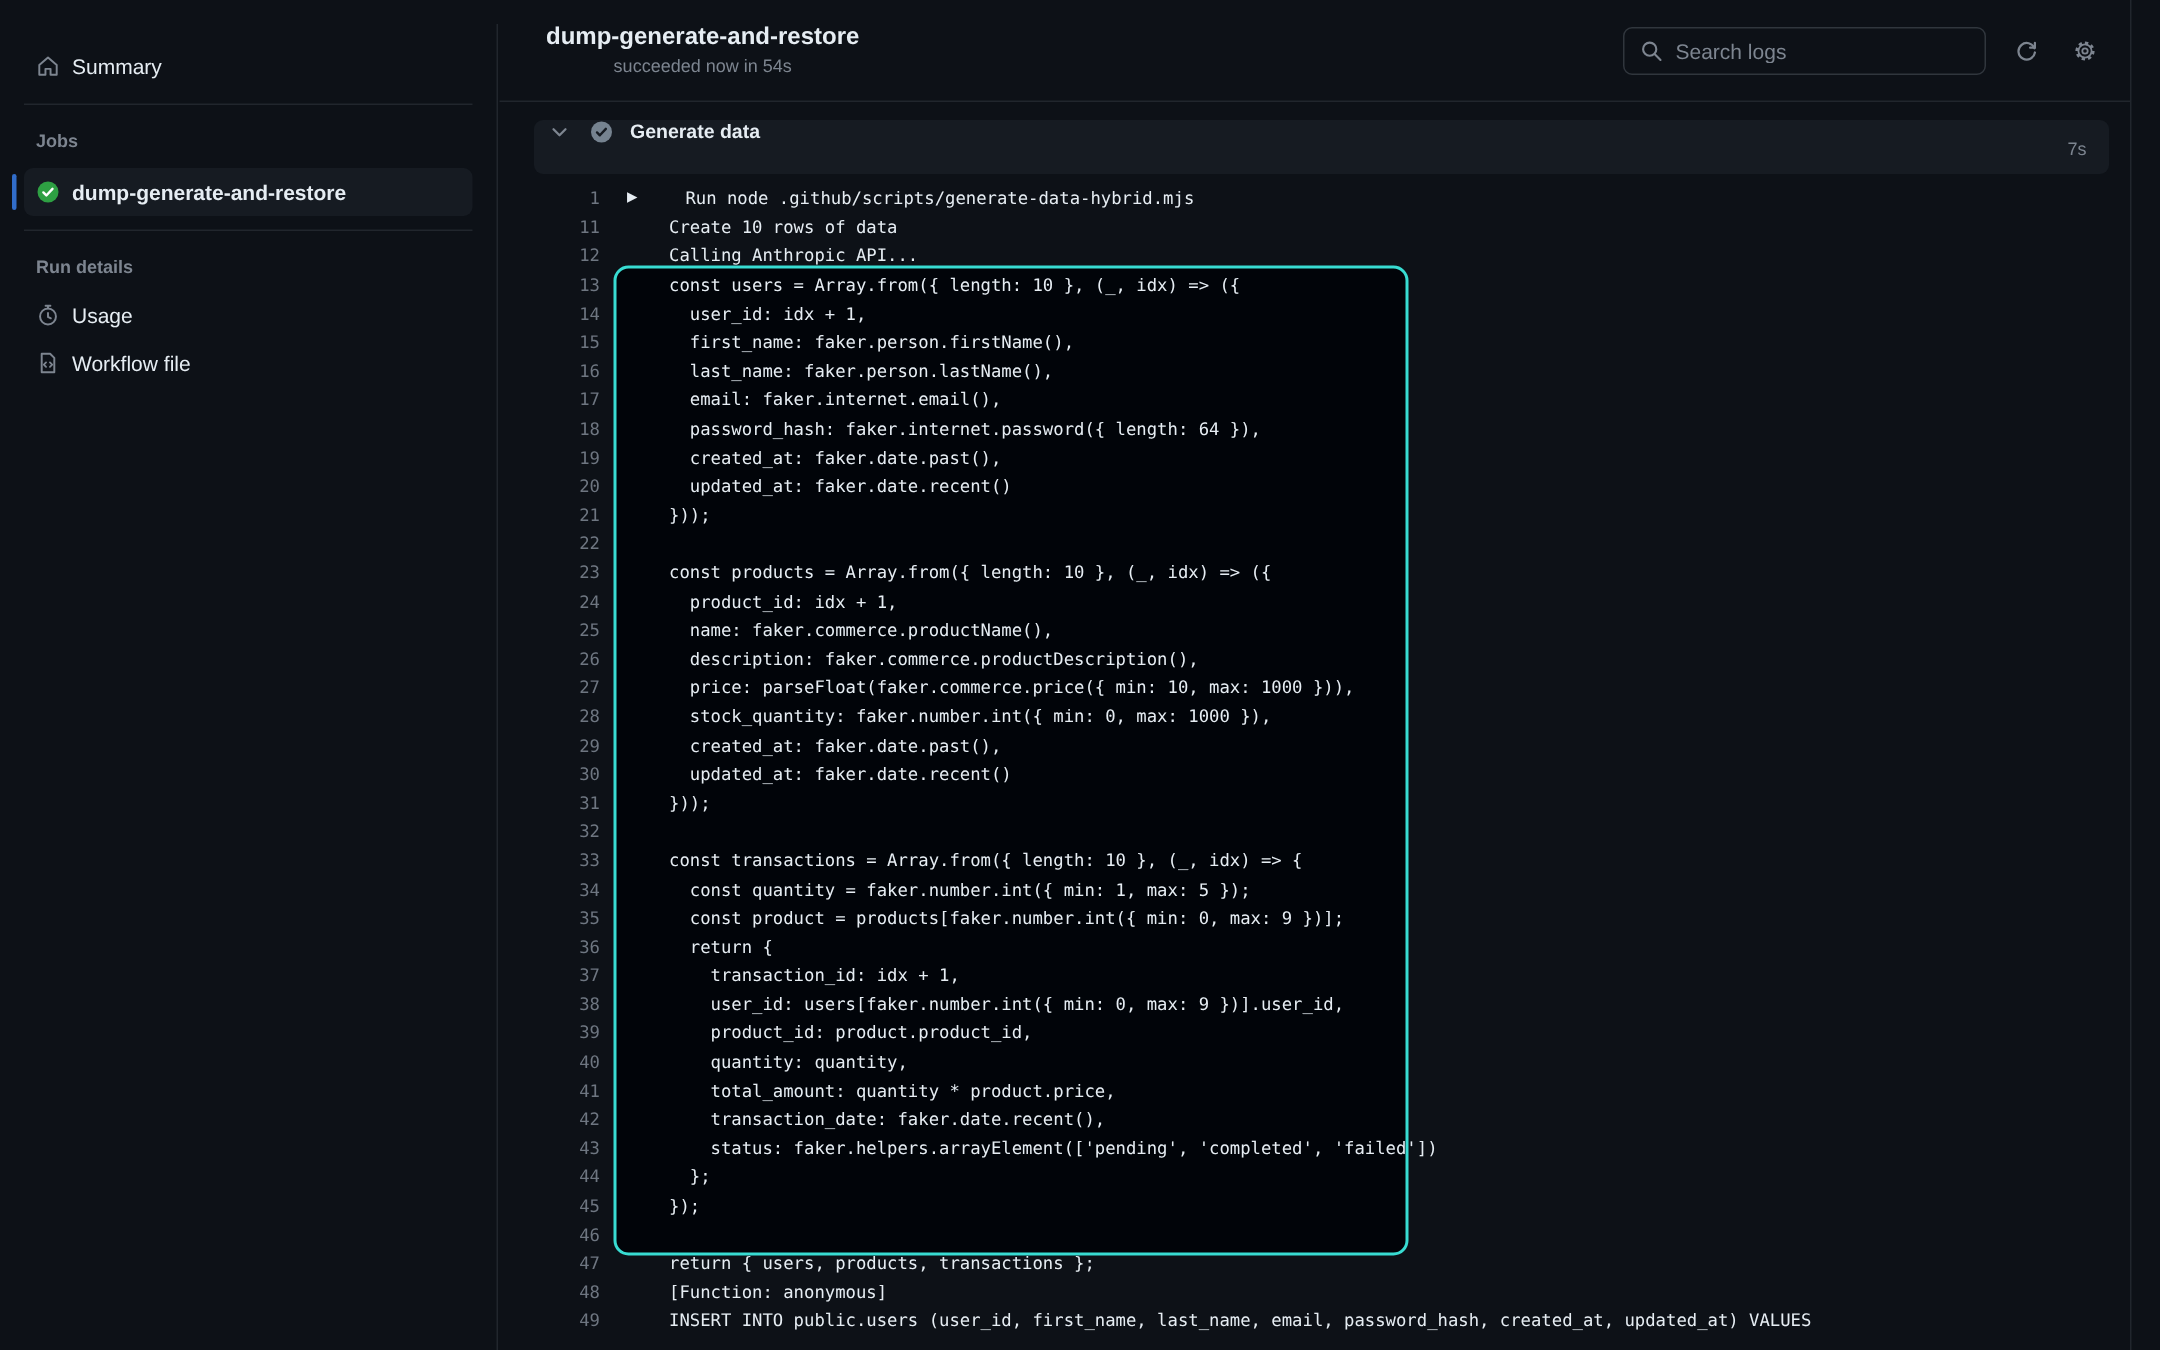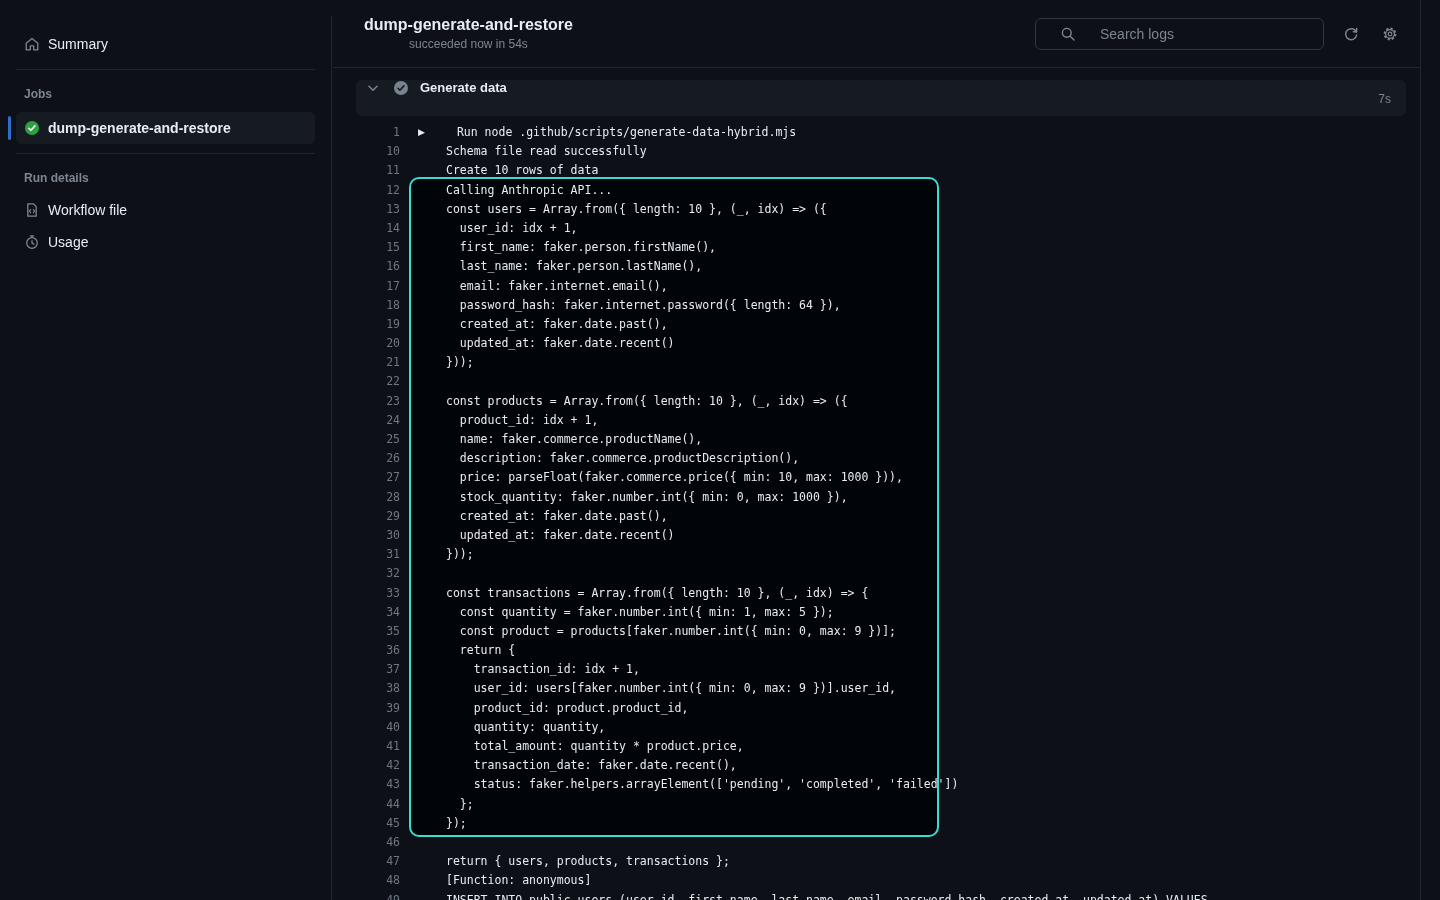--- a/index.html
+++ b/index.html
@@ -25,21 +25,21 @@
   .job-item{position:relative;background:var(--panel-bg);font-weight:700;height:32px;margin-top:2px;}
   .job-item .accent{position:absolute;left:-8px;top:4px;width:3px;height:24px;border-radius:2px;background:var(--accent-blue);}
   
   .main{position:absolute;left:333px;top:0;width:1087px;height:900px;}
   .main-divider{position:absolute;left:1420px;top:0;width:1px;height:900px;background:var(--border);}
   .m-header{height:68px;border-bottom:1px solid var(--border);display:flex;align-items:center;padding:0 22px 0 31px;}
   .title-block{display:flex;flex-direction:column;gap:3px;}
   .m-title{font-size:16px;font-weight:700;color:var(--text-primary);line-height:18px;}
   .m-subtitle{font-size:12px;color:var(--text-muted);text-align:center;}
   .header-right{margin-left:auto;display:flex;align-items:center;}
-  .search-box{display:flex;align-items:center;width:289px;height:32px;border:1px solid #30363d;border-radius:6px;padding:0 24px;background:var(--page-bg);gap:16px;}
+  .search-box{display:flex;align-items:center;width:242px;height:32px;border:1px solid #30363d;border-radius:6px;padding:0 10px;background:var(--page-bg);}
   .search-box .ic{width:16px;height:16px;color:var(--text-muted);margin-right:8px;flex:none;}
   .search-box input{flex:1;background:transparent;border:none;outline:none;color:var(--text-primary);font-size:14px;font-family:"Liberation Sans",sans-serif;}
   .search-box input::placeholder{color:var(--text-muted);}
   .icon-btn{background:none;border:none;color:var(--text-muted);width:16px;height:16px;padding:0;cursor:pointer;display:flex;align-items:center;justify-content:center;}
   .icon-btn.refresh{margin-left:19px;}
   .icon-btn.gear{margin-left:23px;}
   
   .log-panel{margin:12px 0 0 23px;width:1050px;}
   .step-row{height:36px;background:var(--panel-bg);border-radius:6px;display:flex;align-items:flex-start;padding:0 15px 0 9px;cursor:pointer;}
   .step-row .chev{width:16px;height:16px;color:var(--text-muted);flex:none;display:flex;align-items:center;justify-content:center;}
@@ -76,35 +76,35 @@
           <path d="M4.9 8.3l2 2 4.1-4.4" fill="none" stroke="#ffffff" stroke-width="1.6" stroke-linecap="round" stroke-linejoin="round"></path>
         </svg>
     </span>
     <span>dump-generate-and-restore</span>
   </div>
   <div class="side-divider"></div>
   <div class="side-section">Run details</div>
   <div class="side-item">
     <span class="ic">
       <svg width="16" height="16" viewBox="0 0 16 16">
-          <path d="M3.8 1.8h5.6l2.8 2.8v9.6H3.8z" fill="none" stroke="currentColor" stroke-width="1.3" stroke-linejoin="round"></path>
-          <path d="M6.7 7.6 5.2 9.1l1.5 1.5M9.3 7.6l1.5 1.5-1.5 1.5" fill="none" stroke="currentColor" stroke-width="1.2" stroke-linecap="round" stroke-linejoin="round"></path>
-        </svg>
-    </span>
-    <span>Workflow file</span>
-  </div>
-  <div class="side-item">
-    <span class="ic">
-      <svg width="16" height="16" viewBox="0 0 16 16">
           <circle cx="8" cy="9" r="5.3" fill="none" stroke="currentColor" stroke-width="1.3"></circle>
           <path d="M8 6.6V9.2l1.9 1" fill="none" stroke="currentColor" stroke-width="1.3" stroke-linecap="round"></path>
           <path d="M6.4 1.8h3.2M8 1.8v1.7" fill="none" stroke="currentColor" stroke-width="1.3" stroke-linecap="round"></path>
         </svg>
     </span>
     <span>Usage</span>
+  </div>
+  <div class="side-item">
+    <span class="ic">
+      <svg width="16" height="16" viewBox="0 0 16 16">
+          <path d="M3.8 1.8h5.6l2.8 2.8v9.6H3.8z" fill="none" stroke="currentColor" stroke-width="1.3" stroke-linejoin="round"></path>
+          <path d="M6.7 7.6 5.2 9.1l1.5 1.5M9.3 7.6l1.5 1.5-1.5 1.5" fill="none" stroke="currentColor" stroke-width="1.2" stroke-linecap="round" stroke-linejoin="round"></path>
+        </svg>
+    </span>
+    <span>Workflow file</span>
   </div>
 </nav>
 
 <main class="main">
   <header class="m-header">
     <div class="title-block">
       <h1 class="m-title">dump-generate-and-restore</h1>
       <div class="m-subtitle">succeeded now in 54s</div>
     </div>
     <div class="header-right">
@@ -153,25 +153,20 @@
     <div class="log-body">
       <div class="hl-box" style="top: 60.6px; height: 660.8px; border-color: rgb(56, 220, 210);"></div>
       <div>
 
           <div class="log-row">
             <span class="num">1</span>
             <span class="pre">▶</span>
             <span class="txt">Run node .github/scripts/generate-data-hybrid.mjs</span>
           </div>
 
-          <div class="log-row">
-            <span class="num">10</span>
-            <span class="pre"></span>
-            <span class="txt">Schema file read successfully</span>
-          </div>
 
           <div class="log-row">
             <span class="num">11</span>
             <span class="pre"></span>
             <span class="txt">Create 10 rows of data</span>
           </div>
 
           <div class="log-row">
             <span class="num">12</span>
             <span class="pre"></span>

